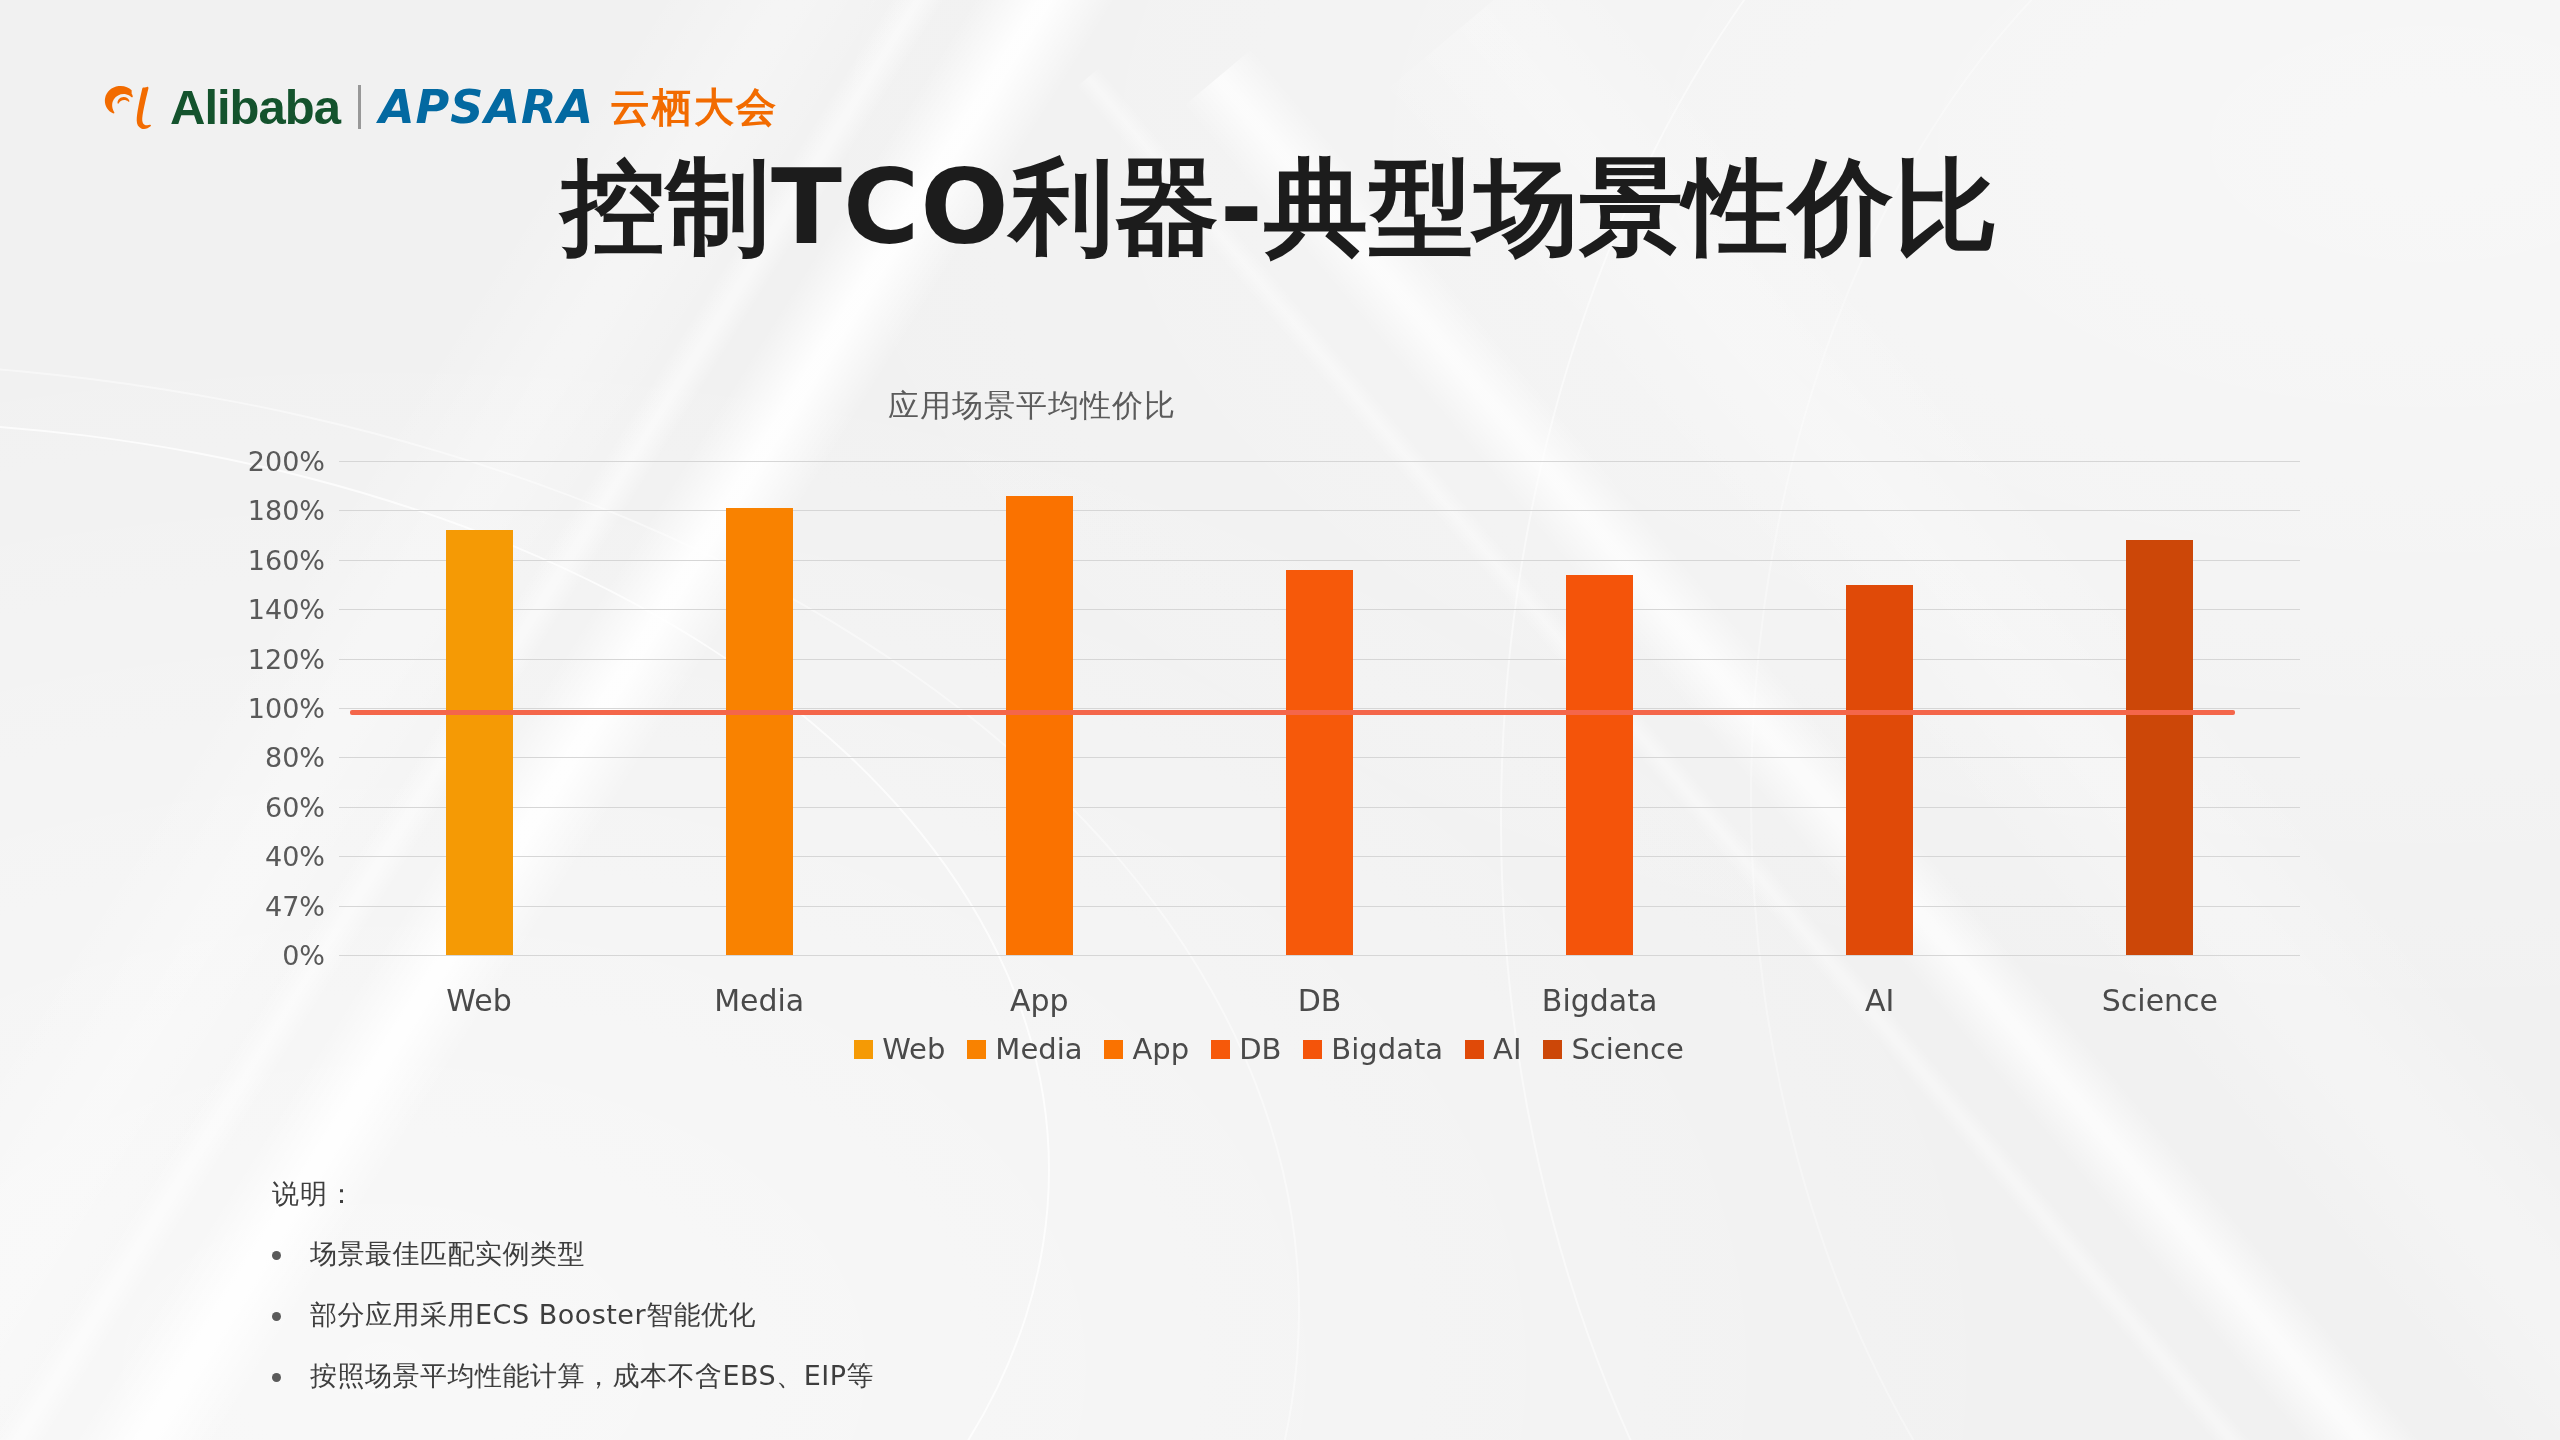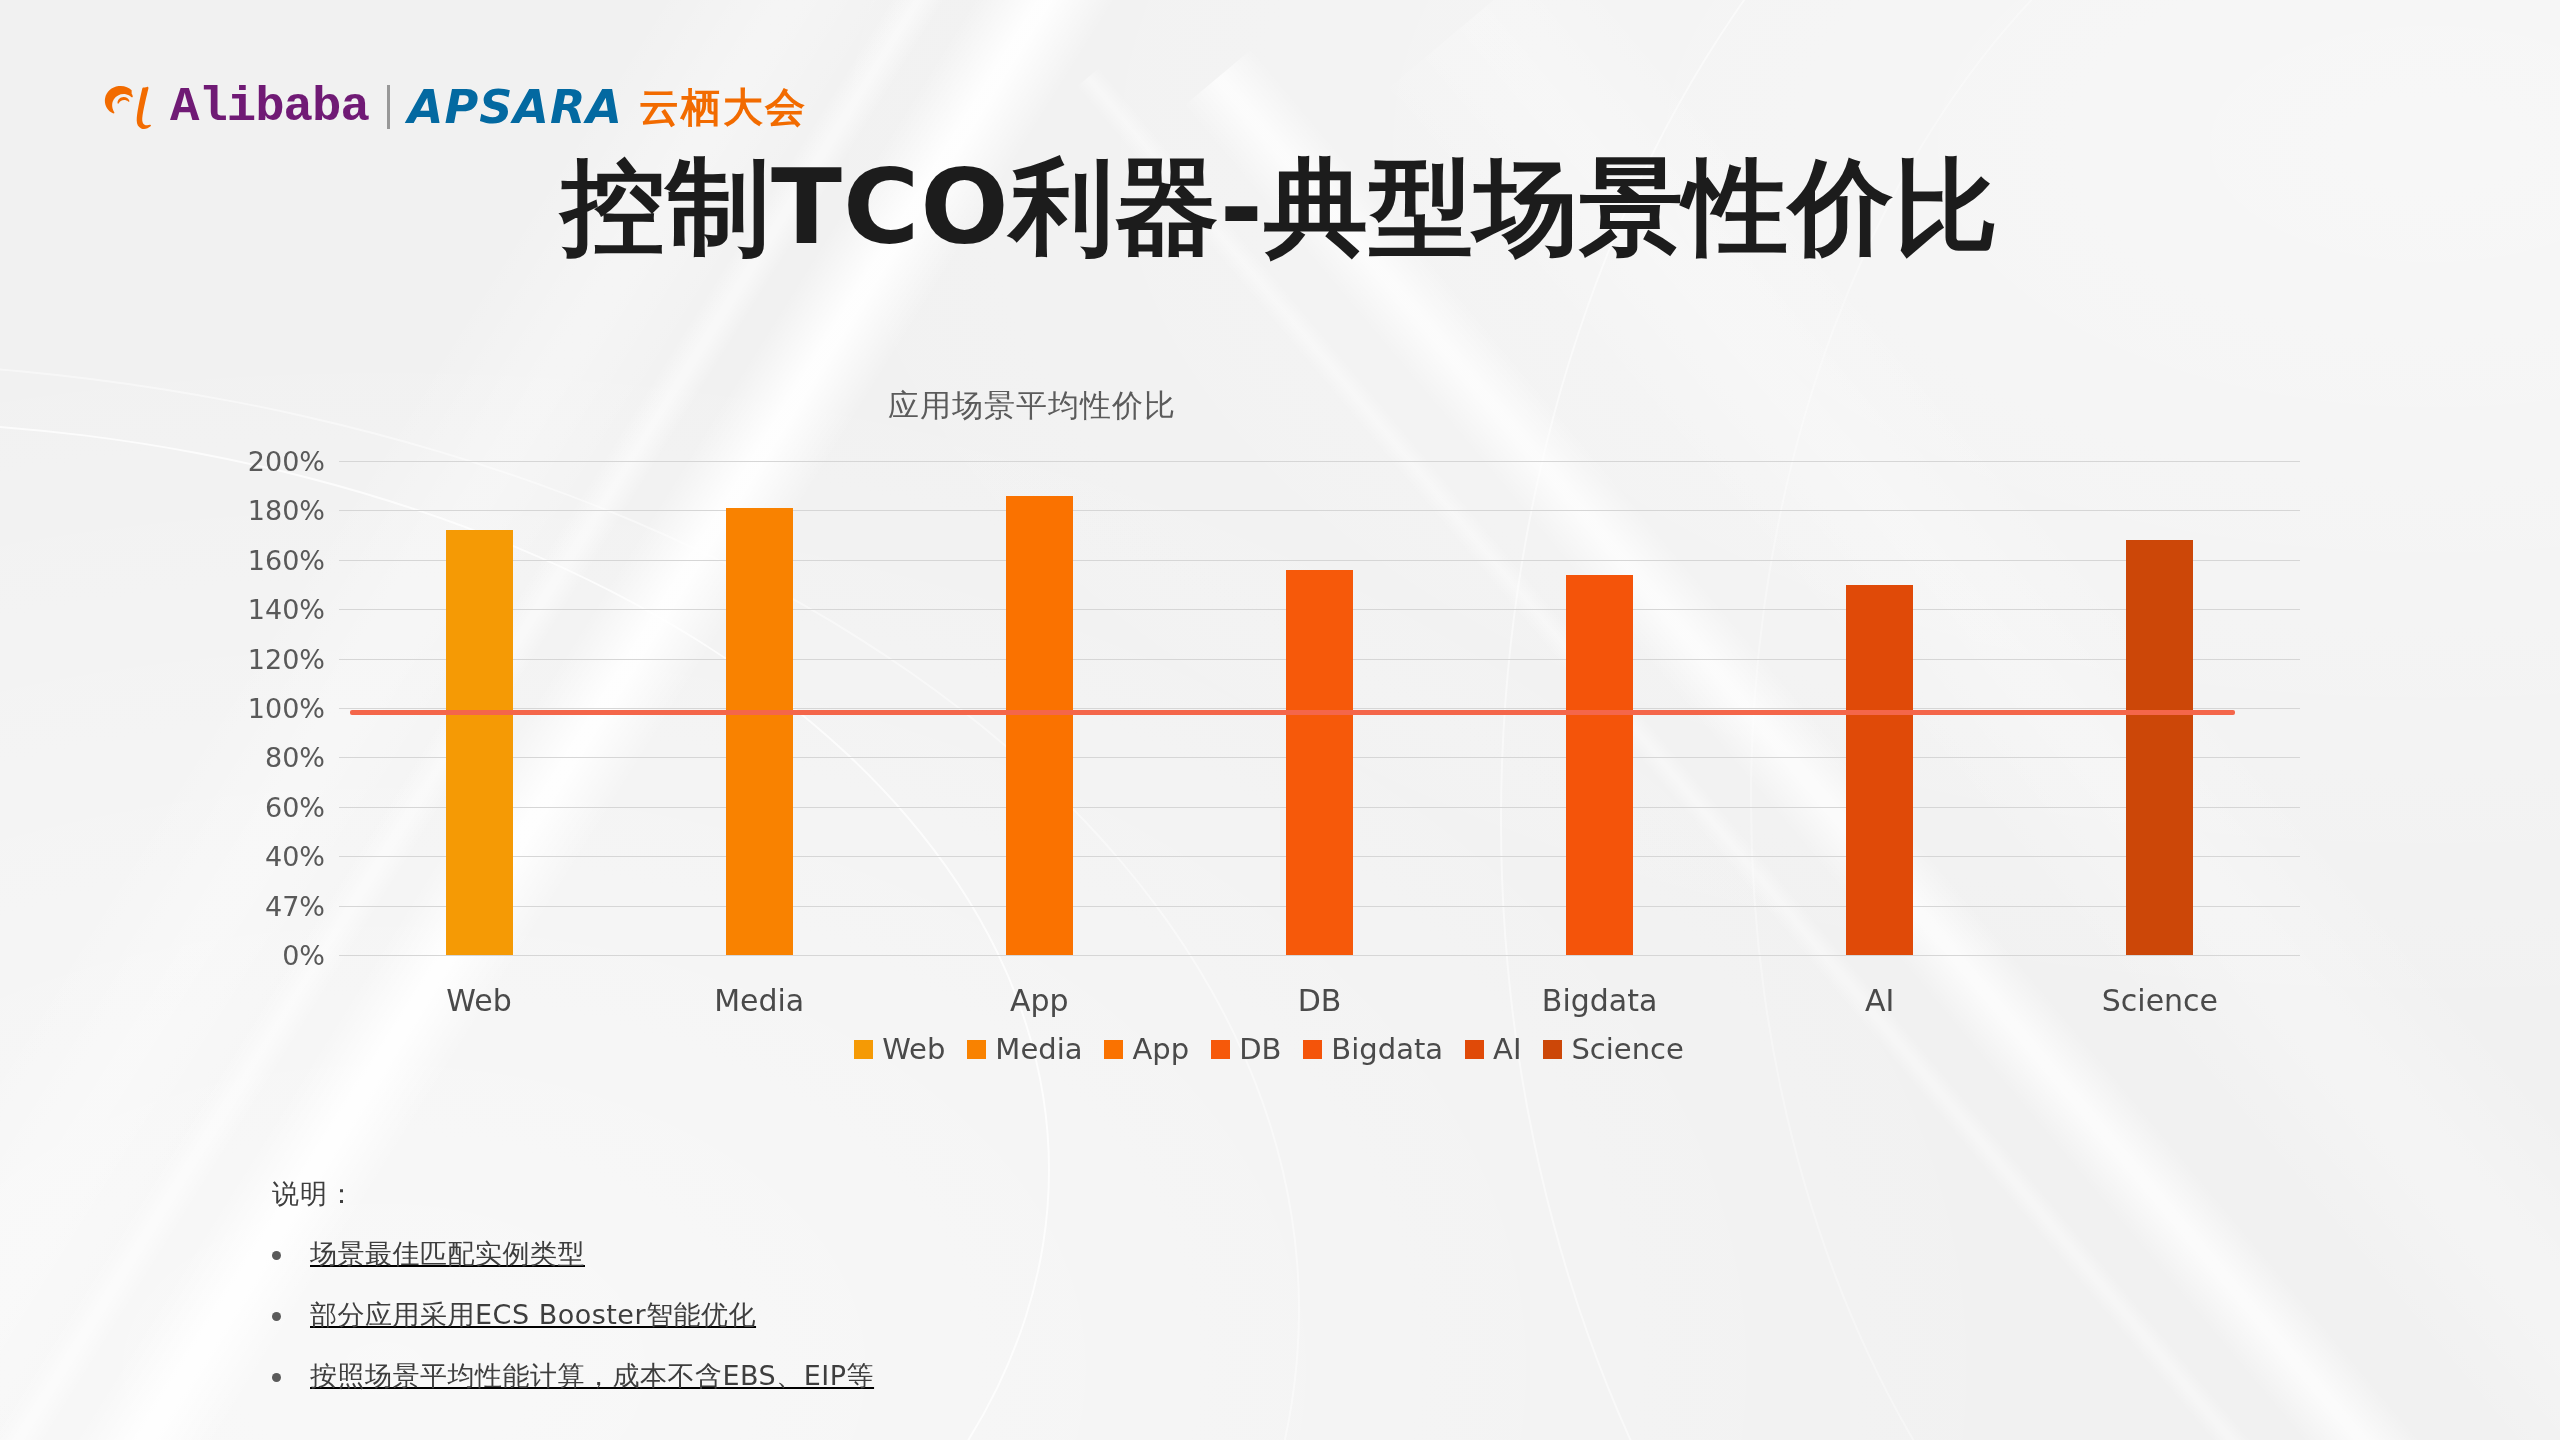--- a/index.html
+++ b/index.html
@@ -37,22 +37,22 @@
                radial-gradient(ellipse at 95% 10%, rgba(255,255,255,.45), rgba(255,255,255,0) 50%);
   }
 
   
   #page { position:relative; z-index:2; width:2560px; height:1440px; }
 
   
   #logo { position:absolute; left:104px; top:78px; display:flex; align-items:center; height:58px; }
   .ali-mark { width:58px; height:46px; margin-right:8px; }
   .logo-word {
-    font-family:Liberation Mono, monospace;
-    font-weight:bold; font-size:49px; color:#701a75;
+    font-family:Liberation Sans, sans-serif;
+    font-weight:bold; font-size:49px; color:#14532d;
     letter-spacing:-1px; line-height:1;
   }
   .logo-div { width:3px; height:44px; background:#7a7a7a; margin:0 18px; opacity:.75; }
   .apsara {
     font-family:"DejaVu Sans", sans-serif;
     font-weight:bold; font-style:italic; font-size:46px; color:#0369a1;
     letter-spacing:1px; line-height:1;
   }
   .apsara-cn {
     font-family:"DejaVu Sans", sans-serif;
@@ -112,21 +112,21 @@
     font-family:"DejaVu Sans", sans-serif;
     font-size:29px; color:#4a4a4a;
   }
 
   
   #notes { position:absolute; left:272px; top:1176px; }
   .note-head {
     font-family:"DejaVu Sans", sans-serif;
     font-size:27px; color:#3e3e3e; margin-bottom:24px; letter-spacing:1px;
   }
-  .note-row { display:flex; align-items:flex-start; margin-bottom:26px;text-decoration:underline; }
+  .note-row { display:flex; align-items:flex-start; margin-bottom:26px; }
   .note-bullet {
     width:9px; height:9px; border-radius:50%; background:#5a5a5a;
     margin-top:15px; margin-right:29px; flex:none;
   }
   .note-text {
     font-family:"DejaVu Sans", sans-serif;
     font-size:27px; color:#3e3e3e; line-height:1.3; letter-spacing:.5px;
   }
 </style>
 </head>

